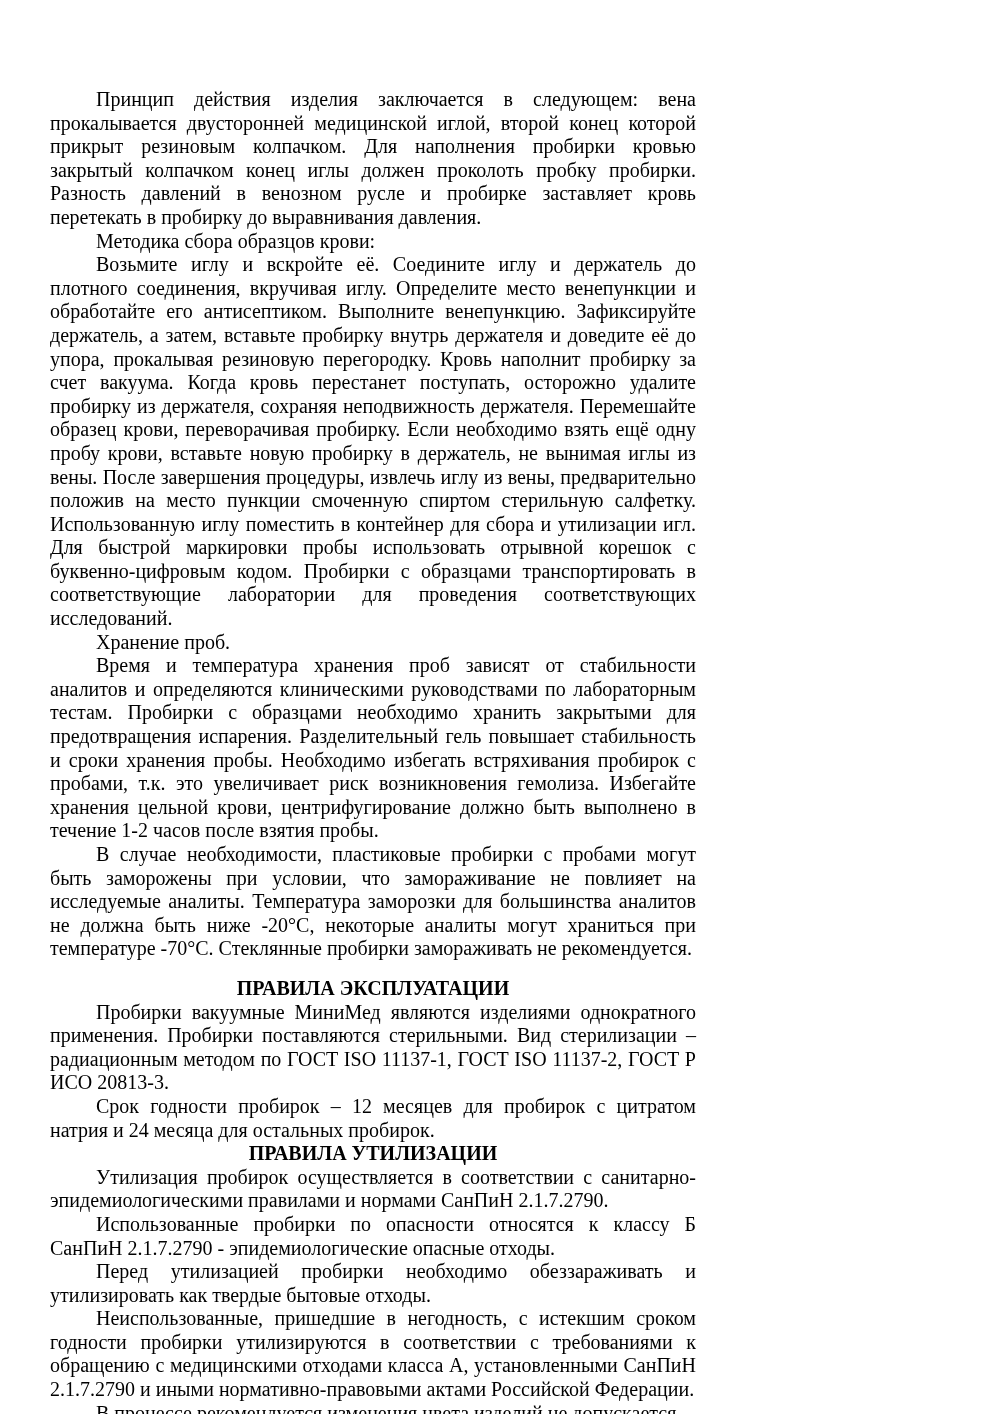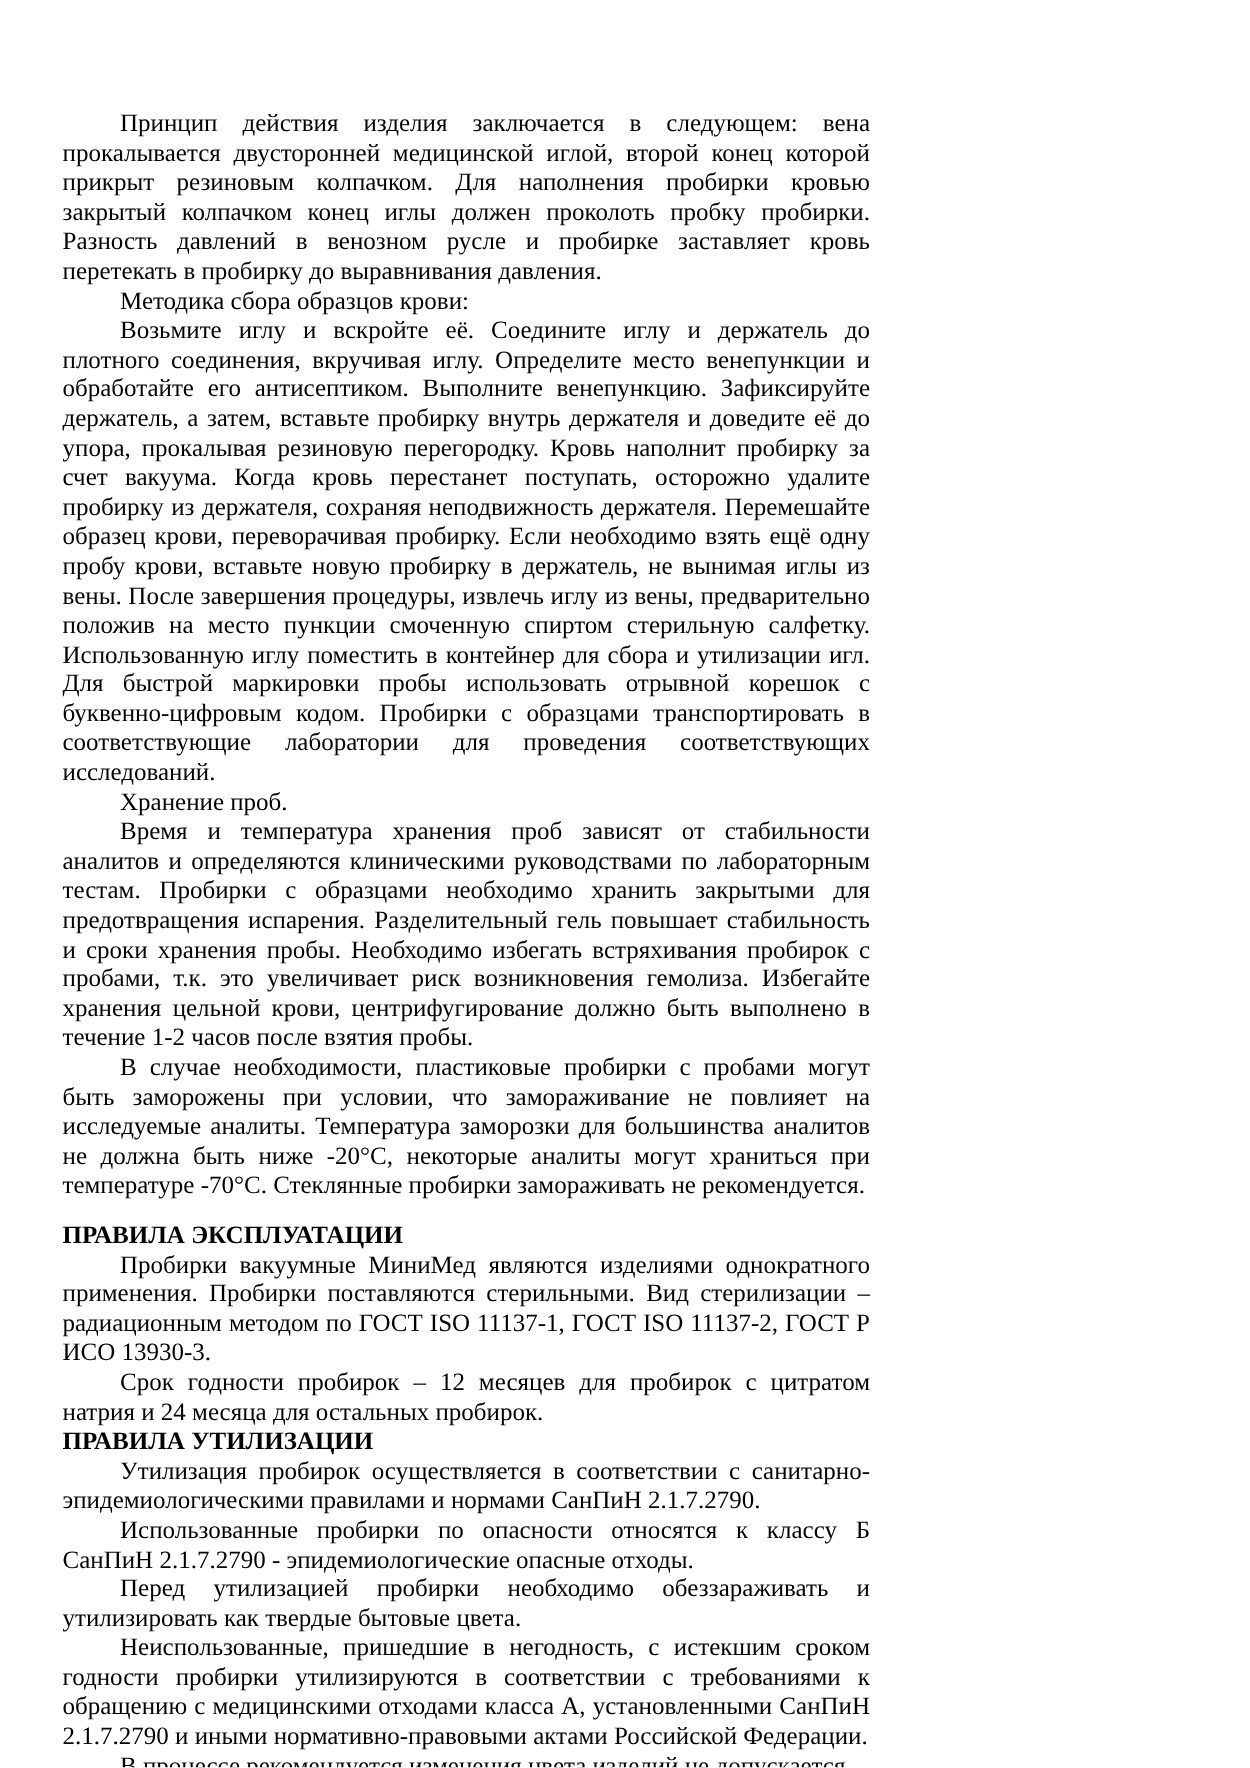--- a/index.html
+++ b/index.html
@@ -23,40 +23,40 @@
   .para {
     margin: 0;
     text-align: justify;
     text-indent: 46px;
   }
   .bold {
     font-weight: normal;
   }
   .center-heading {
     margin: 0;
-    text-align: left;
+    text-align: center;
     text-indent: 0;
     font-weight: bold;
   }
   .gap-top {
     margin-top: 16px;
   }
 </style>
 </head>
 <body>
 
 <div class="page">
   <p class="para">Принцип действия изделия заключается в следующем: вена прокалывается двусторонней медицинской иглой, второй конец которой прикрыт резиновым колпачком. Для наполнения пробирки кровью закрытый колпачком конец иглы должен проколоть пробку пробирки. Разность давлений в венозном русле и пробирке заставляет кровь перетекать в пробирку до выравнивания давления.</p>
   <p class="para bold">Методика сбора образцов крови:</p>
   <p class="para">Возьмите иглу и вскройте её. Соедините иглу и держатель до плотного соединения, вкручивая иглу. Определите место венепункции и обработайте его антисептиком. Выполните венепункцию. Зафиксируйте держатель, а затем, вставьте пробирку внутрь держателя и доведите её до упора, прокалывая резиновую перегородку. Кровь наполнит пробирку за счет вакуума. Когда кровь перестанет поступать, осторожно удалите пробирку из держателя, сохраняя неподвижность держателя. Перемешайте образец крови, переворачивая пробирку. Если необходимо взять ещё одну пробу крови, вставьте новую пробирку в держатель, не вынимая иглы из вены. После завершения процедуры, извлечь иглу из вены, предварительно положив на место пункции смоченную спиртом стерильную салфетку. Использованную иглу поместить в контейнер для сбора и утилизации игл. Для быстрой маркировки пробы использовать отрывной корешок с буквенно-цифровым кодом. Пробирки с образцами транспортировать в соответствующие лаборатории для проведения соответствующих исследований.</p>
   <p class="para bold">Хранение проб.</p>
   <p class="para">Время и температура хранения проб зависят от стабильности аналитов и определяются клиническими руководствами по лабораторным тестам. Пробирки с образцами необходимо хранить закрытыми для предотвращения испарения. Разделительный гель повышает стабильность и сроки хранения пробы. Необходимо избегать встряхивания пробирок с пробами, т.к. это увеличивает риск возникновения гемолиза. Избегайте хранения цельной крови, центрифугирование должно быть выполнено в течение 1-2 часов после взятия пробы.</p>
   <p class="para">В случае необходимости, пластиковые пробирки с пробами могут быть заморожены при условии, что замораживание не повлияет на исследуемые аналиты. Температура заморозки для большинства аналитов не должна быть ниже -20°С, некоторые аналиты могут храниться при температуре -70°С. Стеклянные пробирки замораживать не рекомендуется.</p>
   <p class="center-heading gap-top">ПРАВИЛА ЭКСПЛУАТАЦИИ</p>
-  <p class="para">Пробирки вакуумные МиниМед являются изделиями однократного применения. Пробирки поставляются стерильными. Вид стерилизации – радиационным методом по ГОСТ ISO 11137-1, ГОСТ ISO 11137-2, ГОСТ Р ИСО 13930-3.</p>
+  <p class="para">Пробирки вакуумные МиниМед являются изделиями однократного применения. Пробирки поставляются стерильными. Вид стерилизации – радиационным методом по ГОСТ ISO 11137-1, ГОСТ ISO 11137-2, ГОСТ Р ИСО 20813-3.</p>
   <p class="para">Срок годности пробирок – 12 месяцев для пробирок с цитратом натрия и 24 месяца для остальных пробирок.</p>
   <p class="center-heading">ПРАВИЛА УТИЛИЗАЦИИ</p>
   <p class="para">Утилизация пробирок осуществляется в соответствии с санитарно-эпидемиологическими правилами и нормами СанПиН 2.1.7.2790.</p>
   <p class="para">Использованные пробирки по опасности относятся к классу Б СанПиН 2.1.7.2790 - эпидемиологические опасные отходы.</p>
-  <p class="para">Перед утилизацией пробирки необходимо обеззараживать и утилизировать как твердые бытовые цвета.</p>
+  <p class="para">Перед утилизацией пробирки необходимо обеззараживать и утилизировать как твердые бытовые отходы.</p>
   <p class="para">Неиспользованные, пришедшие в негодность, с истекшим сроком годности пробирки утилизируются в соответствии с требованиями к обращению с медицинскими отходами класса А, установленными СанПиН 2.1.7.2790 и иными нормативно-правовыми актами Российской Федерации.</p>
   <p class="para">В процессе рекомендуется изменения цвета изделий не допускается.</p>
 </div>
 
 </body></html>

